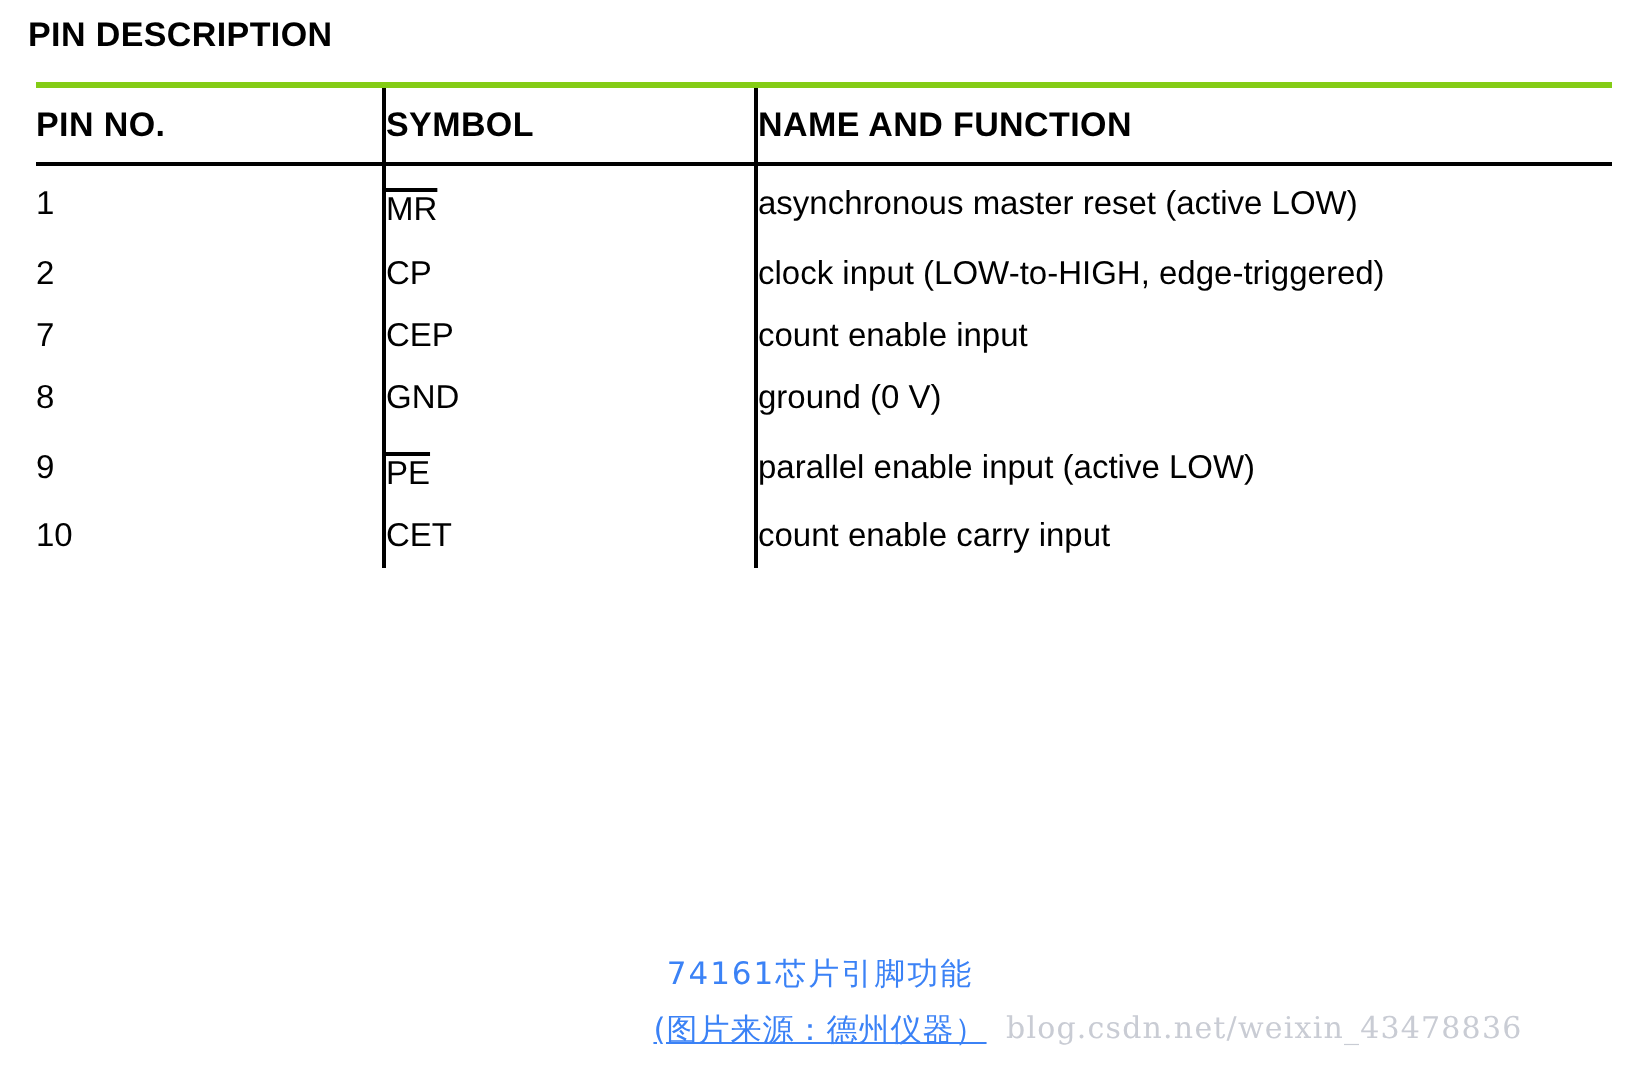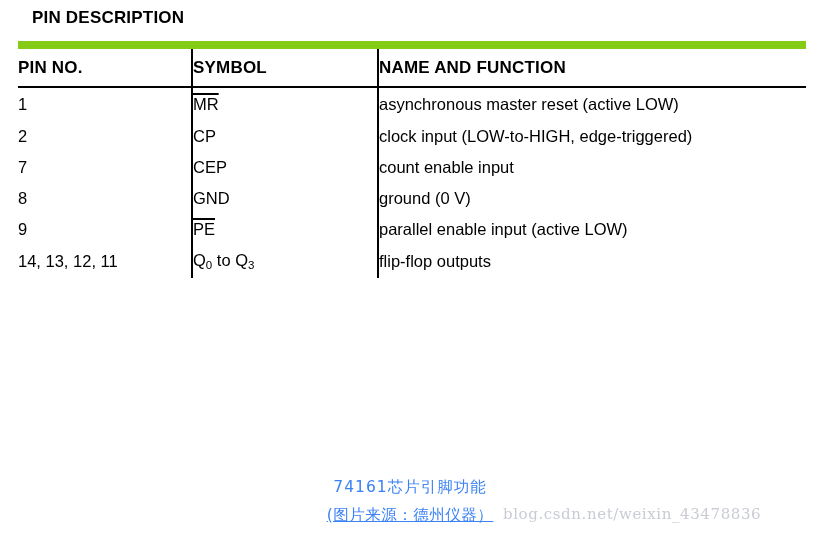--- a/index.html
+++ b/index.html
@@ -13,21 +13,21 @@
     position: relative;
     overflow: hidden;
     font-family: "Liberation Sans", sans-serif;
     color: #000000;
     -webkit-font-smoothing: antialiased;
   }
 
   
   .page-title {
     position: absolute;
-    left: 32px;
+    left: 14px;
     top: 8px;
     font-size: 17px;
     font-weight: bold;
     letter-spacing: 0.2px;
     color: #000;
     white-space: nowrap;
   }
 
   
   .pin-table-wrap {
@@ -35,21 +35,21 @@
     left: 18px;
     top: 41px;
     width: 788px;
   }
   table.pin-table {
     border-collapse: collapse;
     width: 788px;
     table-layout: fixed;
   }
   table.pin-table tr.header-row > th {
-    border-top: 8px solid #84cc16;
+    border-top: 3px solid #84cc16;
     border-bottom: 2px solid #000;
   }
   table.pin-table tr.last-row > td {
     border-bottom: 3px solid #000;
   }
   table.pin-table th,
   table.pin-table td {
     padding: 0;
     vertical-align: middle;
     text-align: left;
@@ -86,21 +86,21 @@
   
   tr.row-first td.cell { height: 33px; line-height: 33px; }
 
   
   .ovl {
     text-decoration: overline;
     text-decoration-thickness: 1.5px;
     text-underline-offset: 0;
     display: inline-block;
     line-height: 1.05;
-    padding-top: 3px;
+    padding-top: 14px;
   }
   sub {
     font-size: 0.70em;
     vertical-align: baseline;
     position: relative;
     top: 0.26em;
     letter-spacing: 0;
   }
 
   
@@ -169,23 +169,23 @@
           <td class="cell col-pin-cell">8</td>
           <td class="cell col-sym-cell"><span>GND</span></td>
           <td class="cell col-name-cell">ground (0 V)</td>
         </tr>
         <tr class="row">
           <td class="cell col-pin-cell">9</td>
           <td class="cell col-sym-cell"><span class="ovl">PE</span></td>
           <td class="cell col-name-cell">parallel enable input (active LOW)</td>
         </tr>
         <tr class="row">
-          <td class="cell col-pin-cell">14, 13, 12, 11</td>
-          <td class="cell col-sym-cell"><span>Q</span><sub>0</sub><span> to </span><span>Q</span><sub>3</sub></td>
-          <td class="cell col-name-cell">flip-flop outputs</td>
+          <td class="cell col-pin-cell">10</td>
+          <td class="cell col-sym-cell"><span>CET</span></td>
+          <td class="cell col-name-cell">count enable carry input</td>
         </tr>
       </tbody>
   </table>
 </div>
 
 <div class="caption caption-line1">74161芯片引脚功能</div>
 <div class="caption caption-line2">(图片来源：德州仪器）</div>
 
 <div class="watermark" style="color: rgb(201, 204, 212);">blog.csdn.net/weixin_43478836</div>
 

